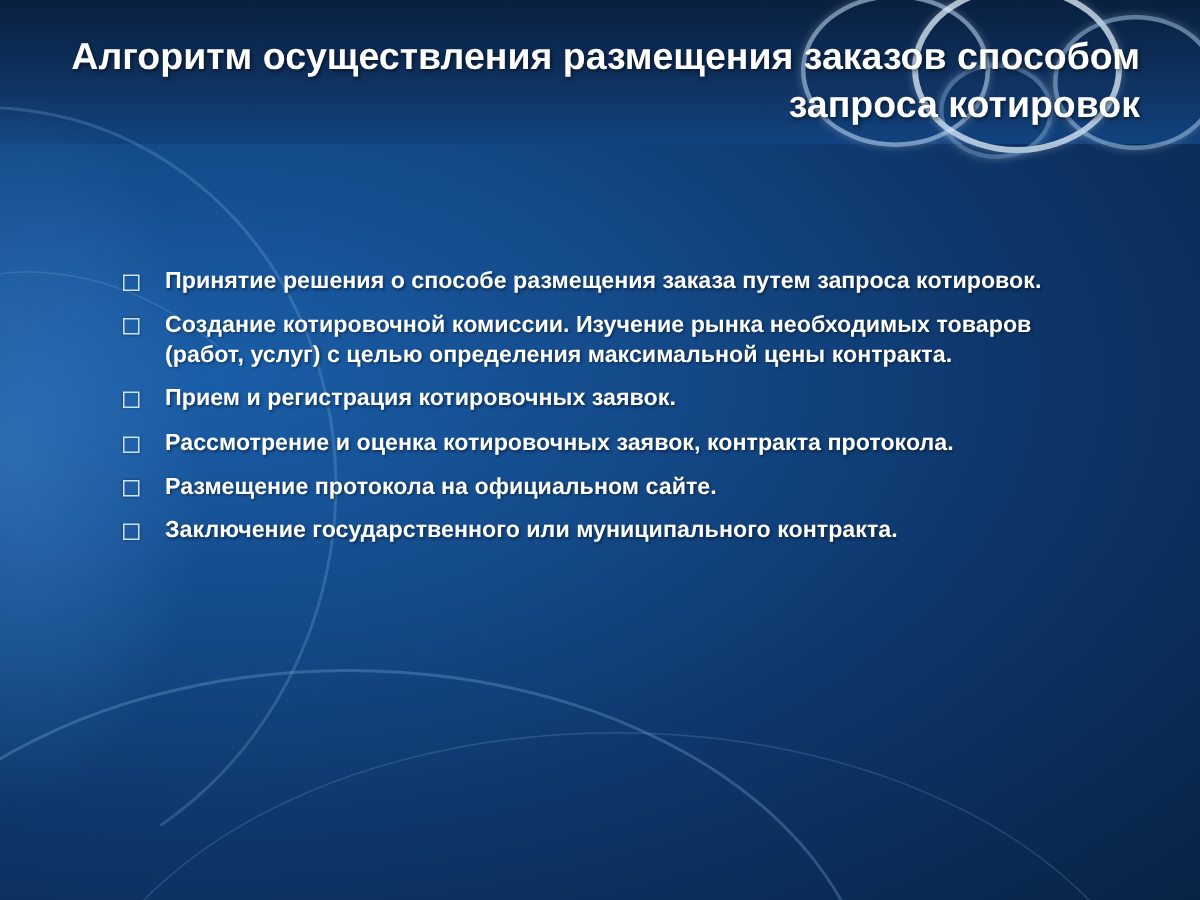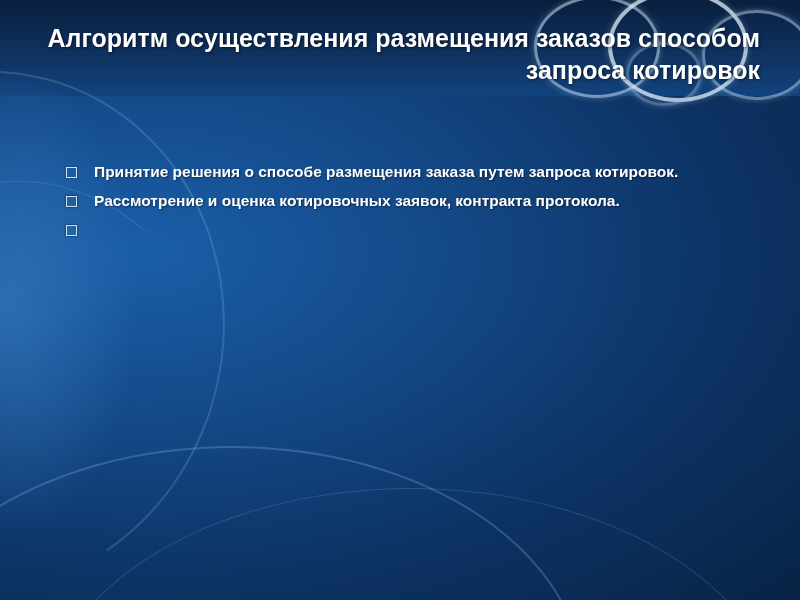--- a/index.html
+++ b/index.html
@@ -111,21 +111,21 @@
   .body {
     position: absolute;
     top: 162px;
     left: 62px;
     width: 690px;
     z-index: 3;
   }
 
   ul.bullets {
     list-style: none;
-    margin: 0;
+    margin: 16px;
     padding: 0;
   }
   ul.bullets > li {
     position: relative;
     padding-left: 32px;
     margin-bottom: 9px;
     color: #ffffff;
     font-size: 15.5px;
     font-weight: bold;
     line-height: 1.30;
@@ -165,27 +165,34 @@
   <div class="title">Алгоритм осуществления размещения заказов способом запроса котировок</div>
 
   <div class="body">
     <ul class="bullets">
       <li>
         <span class="marker"></span>
         <span>Принятие  решения о способе размещения заказа путем запроса котировок.</span>
       </li>
       <li>
         <span class="marker"></span>
+        <span>Создание котировочной комиссии. Изучение рынка необходимых товаров (работ, услуг) с целью определения максимальной цены контракта.</span>
+      </li>
+      <li>
+        <span class="marker"></span>
+        <span>Прием и регистрация котировочных заявок.</span>
       </li>
       <li>
         <span class="marker"></span>
         <span>Рассмотрение и оценка котировочных заявок, контракта протокола.</span>
       </li>
       <li>
         <span class="marker"></span>
+        <span>Размещение протокола на официальном сайте.</span>
       </li>
       <li>
         <span class="marker"></span>
+        <span>Заключение государственного или муниципального контракта.</span>
       </li>
     </ul>
   </div>
 
 </div>
 
 </body></html>

